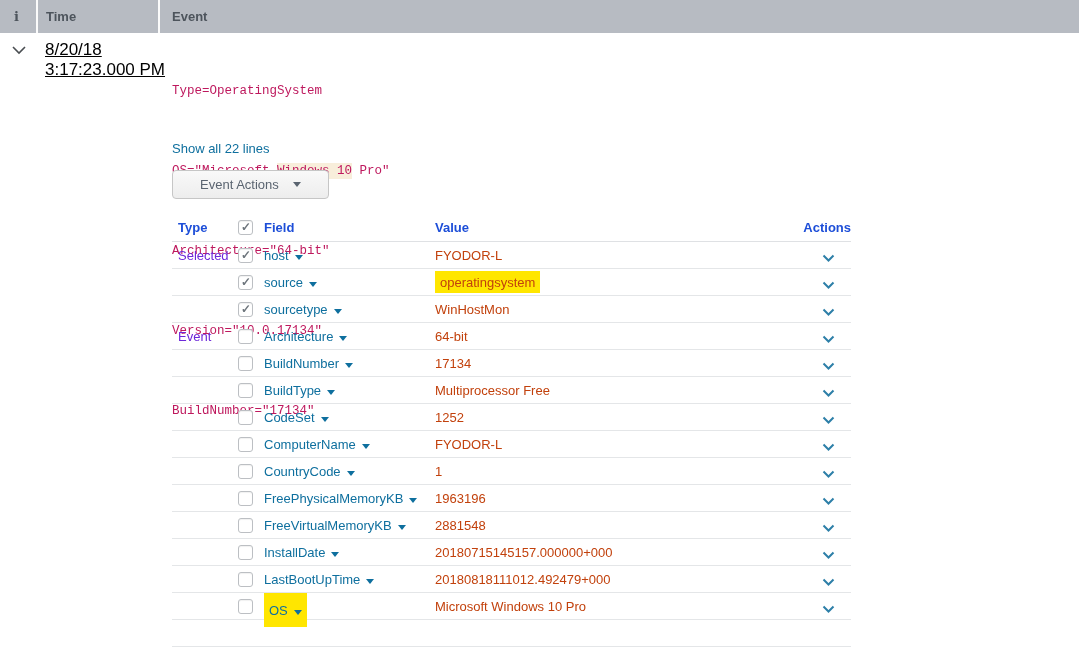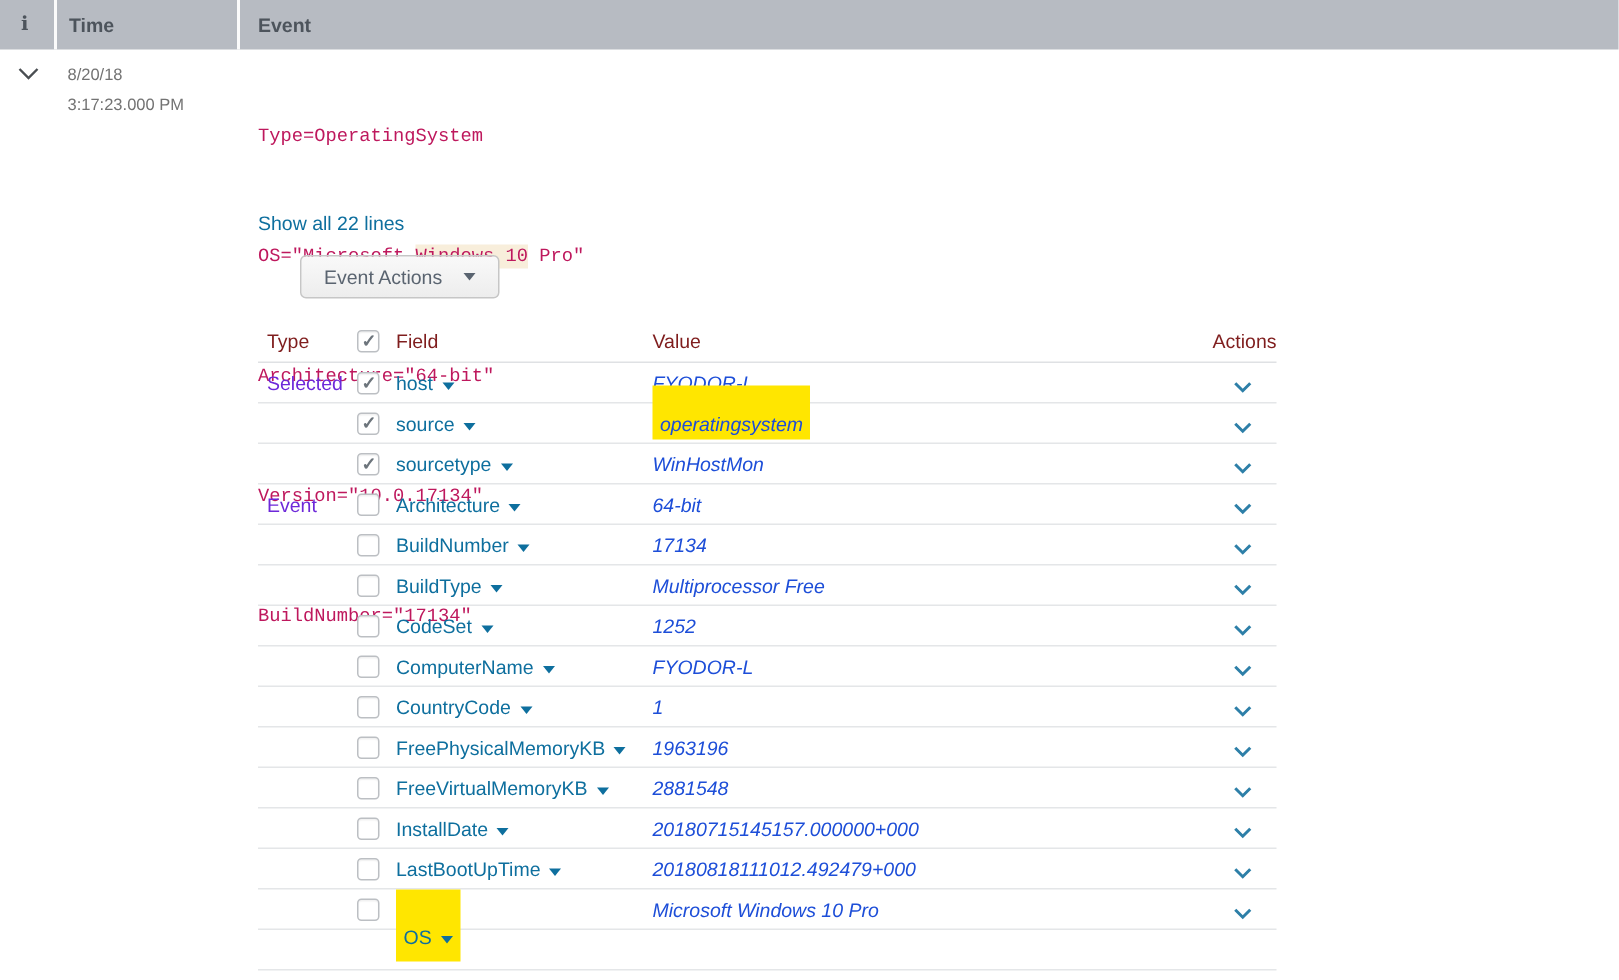--- a/index.html
+++ b/index.html
@@ -14,55 +14,55 @@
   .top-header { position:absolute; left:0; top:0; width:1079px; height:33px; background:#b7bbc2; }
   .top-header .col-label { position:absolute; top:0; height:33px; line-height:33px; font-size:13px; color:#4d545c; font-weight:bold; }
   .top-header .info-label { left:14px; font-family:"DejaVu Serif", serif; font-style:normal; }
   .top-header .time-label { left:46px; }
   .top-header .event-label { left:172px; }
   .top-header .sep { position:absolute; top:0; bottom:0; width:2px; background:#fbfbfb; }
   .sep-1 { left:36px; } .sep-2 { left:158px; }
 
   
   .expand-toggle { position:absolute; left:11px; top:42px; width:16px; height:12px; cursor:pointer; color:#4a4e52; }
-  .time-cell { position:absolute; left:45px; top:40px; font-size:11px; line-height:20px; color:#737373; white-space:nowrap; }
+  .time-cell { position:absolute; left:45px; top:40px; font-size:17px; line-height:20px; color:#000000; white-space:nowrap;text-decoration:underline; }
 
   .raw-event { position:absolute; left:172px; top:41px; font-family:"Liberation Mono","DejaVu Sans Mono", monospace; font-size:12.5px; line-height:20px; color:#be185d; white-space:pre; }
   .raw-line { height:20px; }
   .seg-hl { background:#f8eedb; padding:1px 0; }
   .seg-hl:empty { display:none; }
 
   .show-all-link { position:absolute; left:172px; top:141px; font-size:13px; color:#0e6f9e; text-decoration:none; cursor:pointer; }
 
   .event-actions-btn {
-    position:absolute; left:172px; top:170px; height:29px; padding:0 15px;
+    position:absolute; left:172px; top:170px; height:29px; padding:0 27px;
     font-family:"Liberation Sans", sans-serif; font-size:13px; color:#5a6470;
     background:linear-gradient(#f9f9f9,#ededed); border:1px solid #c6c6c6; border-radius:4px;
-    cursor:pointer; display:flex; align-items:center; gap:14px;margin-left:28px;
+    cursor:pointer; display:flex; align-items:center; gap:14px;
   }
   .caret-down { display:inline-block; width:0; height:0; border-left:4px solid transparent; border-right:4px solid transparent; border-top:5px solid currentColor; }
 
   
   .field-table { position:absolute; left:172px; top:219px; width:679px; }
-  .ft-header { position:relative; height:23px; border-bottom:1px solid #dfe1e4; font-weight:normal; font-size:13px; color:#7f1d1d; }
+  .ft-header { position:relative; height:23px; border-bottom:1px solid #dfe1e4; font-weight:bold; font-size:13px; color:#1d4ed8; }
   .ft-header .h-type   { position:absolute; left:6px;   top:1px; }
   .ft-header .h-field  { position:absolute; left:92px;  top:1px; }
   .ft-header .h-value  { position:absolute; left:263px; top:1px; }
   .ft-header .h-actions{ position:absolute; right:0px;  top:1px; }
   .ft-header .cb { position:absolute; left:66px; top:1px; }
 
   .frow { position:relative; height:27px; border-bottom:1px solid #e4e6e8; font-size:13px; }
   .frow .ftype  { position:absolute; left:6px; top:0; line-height:27px; color:#6d28d9; }
   .frow .cb     { position:absolute; left:66px; top:6px; }
   .frow .fname-wrap { position:absolute; left:92px; top:0; line-height:27px; color:#0e6f9e; cursor:pointer;text-align:center; }
-  .frow .fvalue-wrap{ position:absolute; left:263px; top:0; line-height:27px; color:#1d4ed8; cursor:pointer;font-style:italic; }
+  .frow .fvalue-wrap{ position:absolute; left:263px; top:0; line-height:27px; color:#c2410c; cursor:pointer; }
   .frow .row-caret { display:inline-block; width:0; height:0; border-left:4px solid transparent; border-right:4px solid transparent; border-top:5px solid #0e6f9e; margin-left:6px; }
   .frow .actions-chevron { position:absolute; right:16px; top:9px; width:13px; height:9px; color:#2d7fa8; cursor:pointer; }
 
-  .hl-yellow { background:#ffe600; padding:18px 5px 3px 5px; }
+  .hl-yellow { background:#ffe600; padding:4px 5px 3px 5px; }
 
   .cb {
     width:15px; height:15px; background:#fff; border:1px solid #bcbfc3; border-radius:3px;
     box-shadow:inset 0 1px 1px rgba(0,0,0,0.06); cursor:pointer; position:relative;
   }
   .cb.checked::after {
     content:"\2713"; position:absolute; left:2px; top:-1px;
     font-size:12px; color:#6d757c; font-weight:bold;
   }
 </style>

